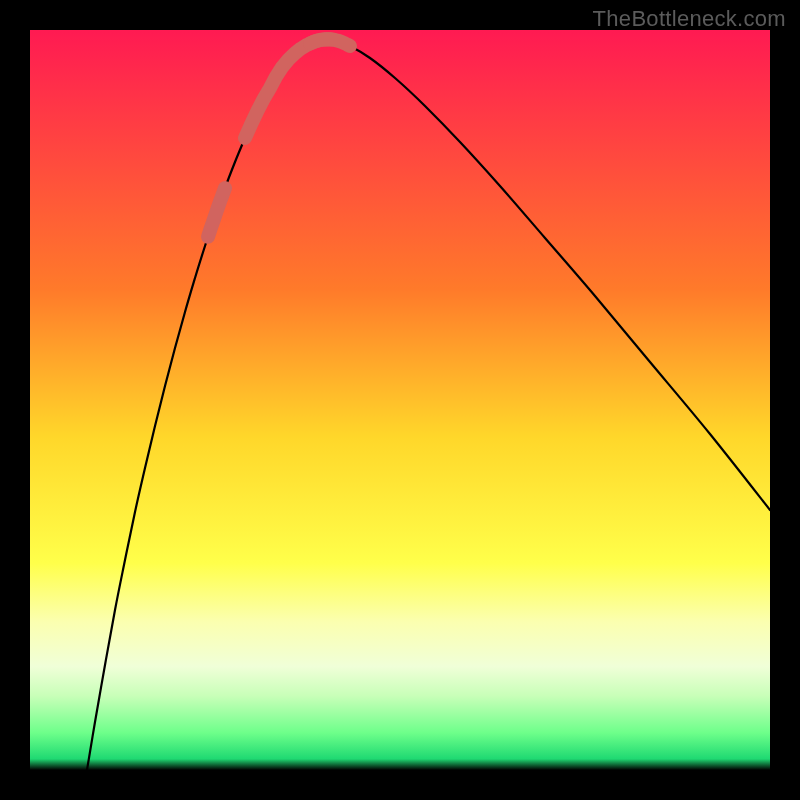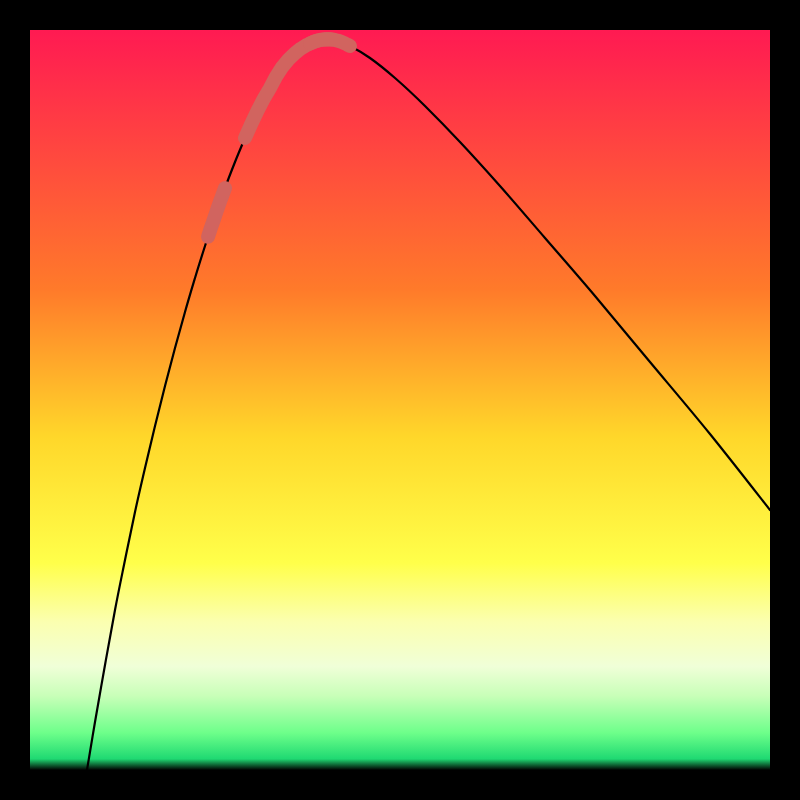--- a/index.html
+++ b/index.html
@@ -47,20 +47,21 @@
     font-size: 22px;
     font-weight: 500;
     color: #5b5b5b;
     letter-spacing: 0.3px;
   }
 </style>
 </head>
 <body>
 
 <div class="frame">
+  <div class="watermark">TheBottleneck.com</div>
 
   <div class="plot">
 
     <svg class="gradient" viewBox="0 0 740 740" preserveAspectRatio="none">
       <defs>
         <linearGradient id="bg" x1="0" y1="0" x2="0" y2="1">
             <stop offset="0%" stop-color="#ff1a52"></stop>
             <stop offset="35%" stop-color="#ff7a2a"></stop>
             <stop offset="55.00000000000001%" stop-color="#ffd72a"></stop>
             <stop offset="72%" stop-color="#ffff4a"></stop>

